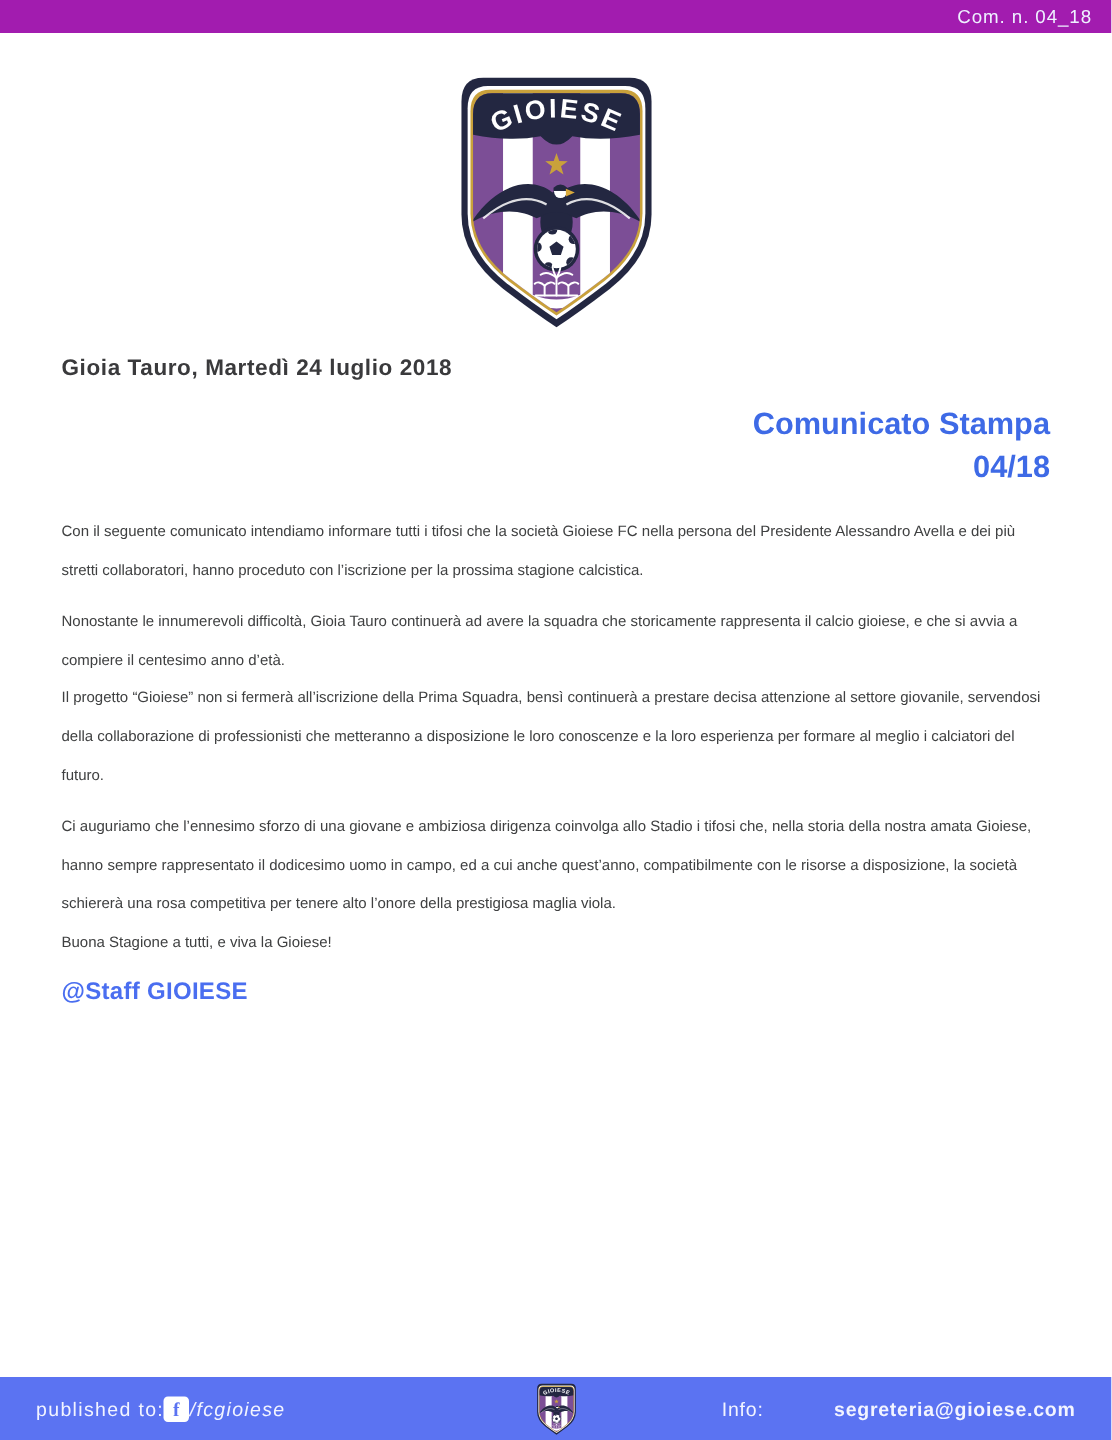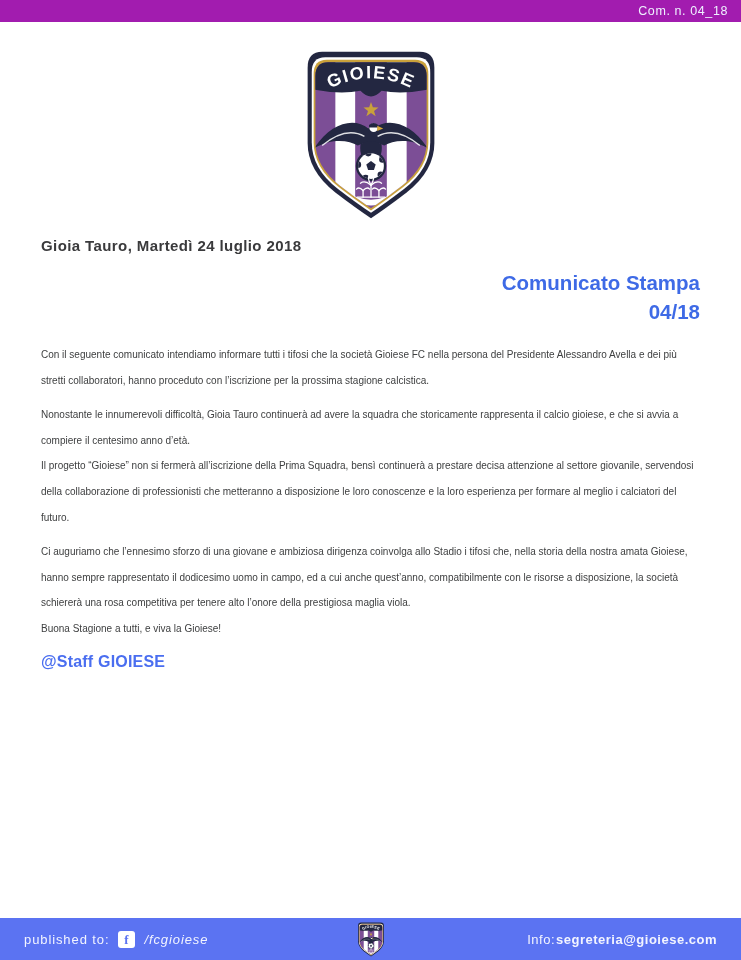--- a/index.html
+++ b/index.html
@@ -36,29 +36,29 @@
   .signature{
     margin:11px 0 0;font-size:16px;font-weight:bold;color:#4a6ef0;letter-spacing:.2px;
   }
 
   
   .bottombar{
     position:absolute;left:0;right:0;bottom:0;height:42px;background:#5b73f2;
     display:flex;align-items:center;justify-content:space-between;
     padding:0 24px;box-sizing:border-box;color:#f2f4ff;
   }
-  .bottombar .left{display:flex;align-items:center;gap:9px;font-size:13px;letter-spacing:.9px;justify-content:flex-end;}
+  .bottombar .left{display:flex;align-items:center;font-size:13px;letter-spacing:.9px;justify-content:flex-end;}
   .fb-badge{
     width:17px;height:17px;background:#ffffff;border-radius:3px;
     display:flex;align-items:center;justify-content:center;cursor:pointer;
   }
   .fb-badge .fb-f{color:#5b73f2;font-weight:bold;font-size:13px;line-height:1;font-family:"Liberation Serif","DejaVu Serif",serif;}
   .fb-handle{cursor:pointer;font-style:italic;}
   .bottombar .right{font-size:13px;letter-spacing:.5px;display:flex;gap:1px;align-items:center;}
-  .bottombar .right strong{font-weight:bold;cursor:pointer;}
+  .bottombar .right strong{font-weight:bold;cursor:pointer;margin-left:46px;}
   .crest-small{
     position:absolute;left:50%;transform:translateX(-50%);bottom:3px;
     width:27px;height:35px;
   }
   .hidden-defs{position:absolute;width:0;height:0;overflow:hidden;}
 </style>
 </head>
 <body>
 
 <svg class="hidden-defs" xmlns="http://www.w3.org/2000/svg" xmlns:xlink="http://www.w3.org/1999/xlink" aria-hidden="true">

